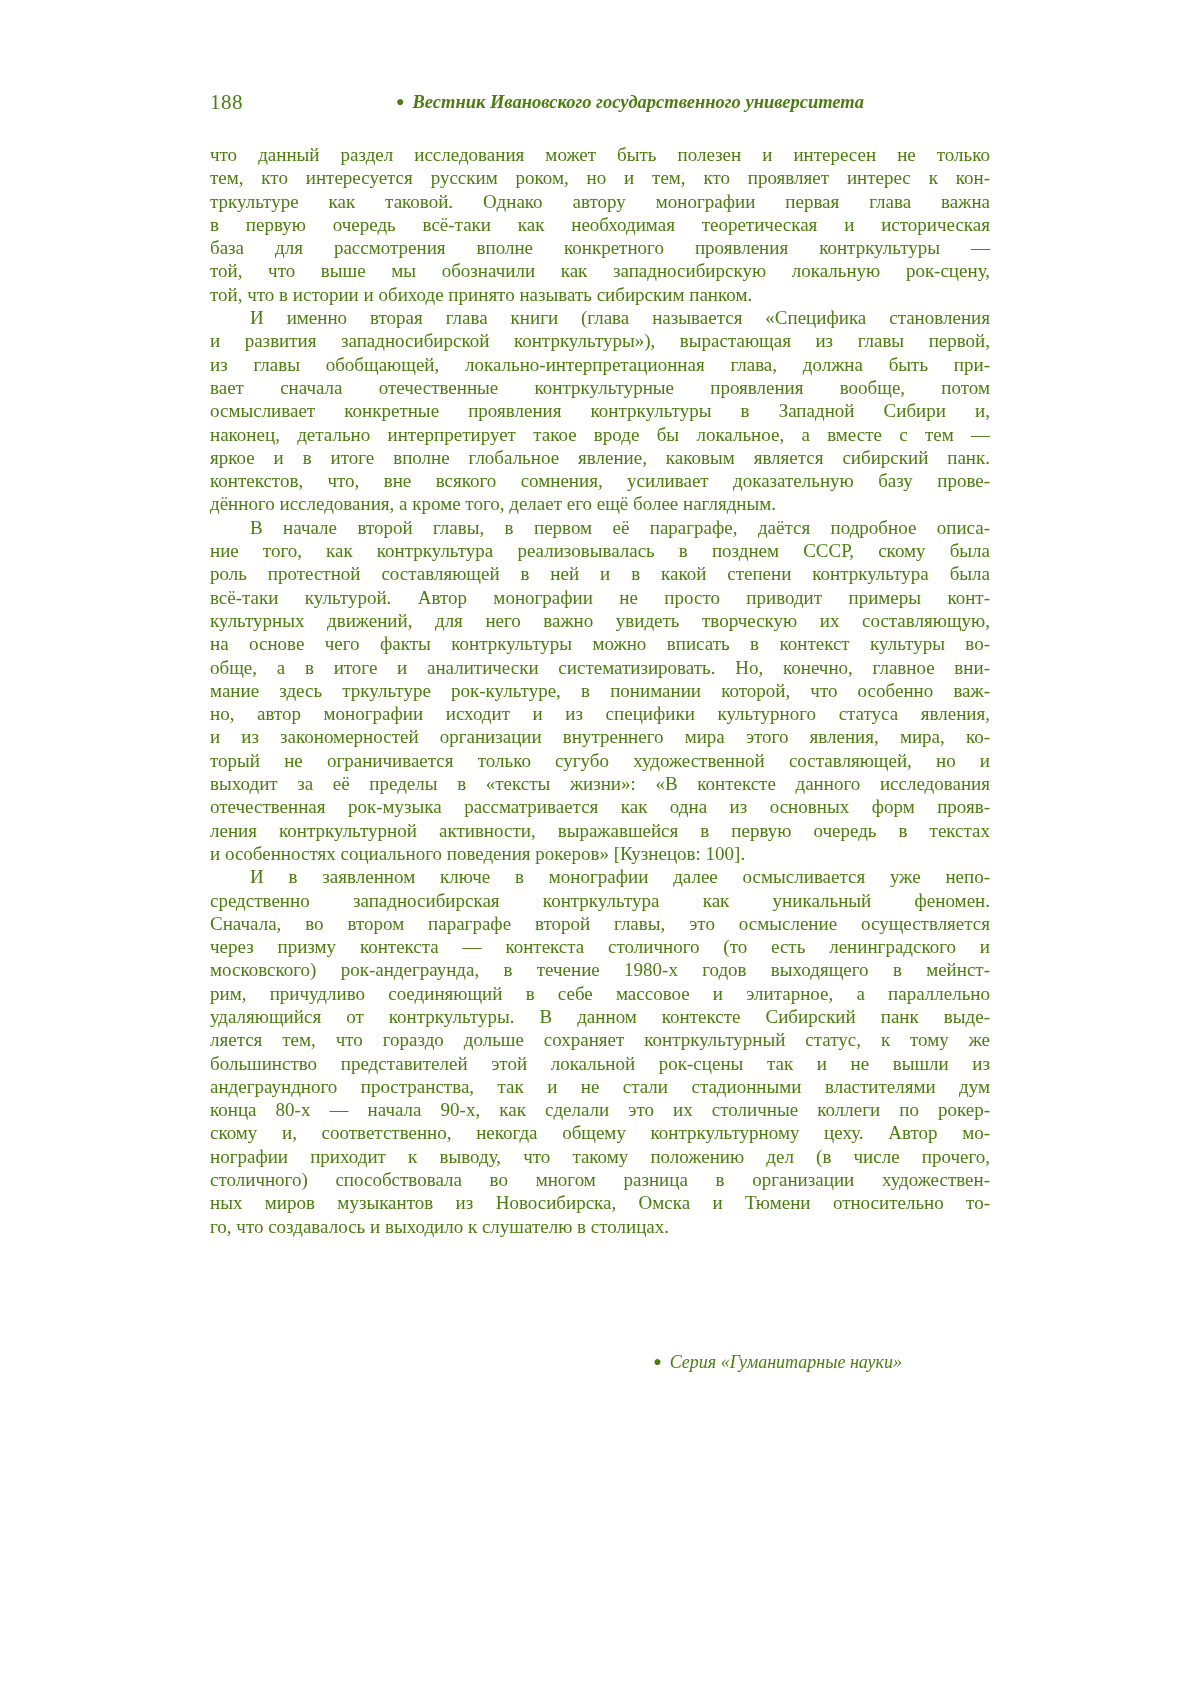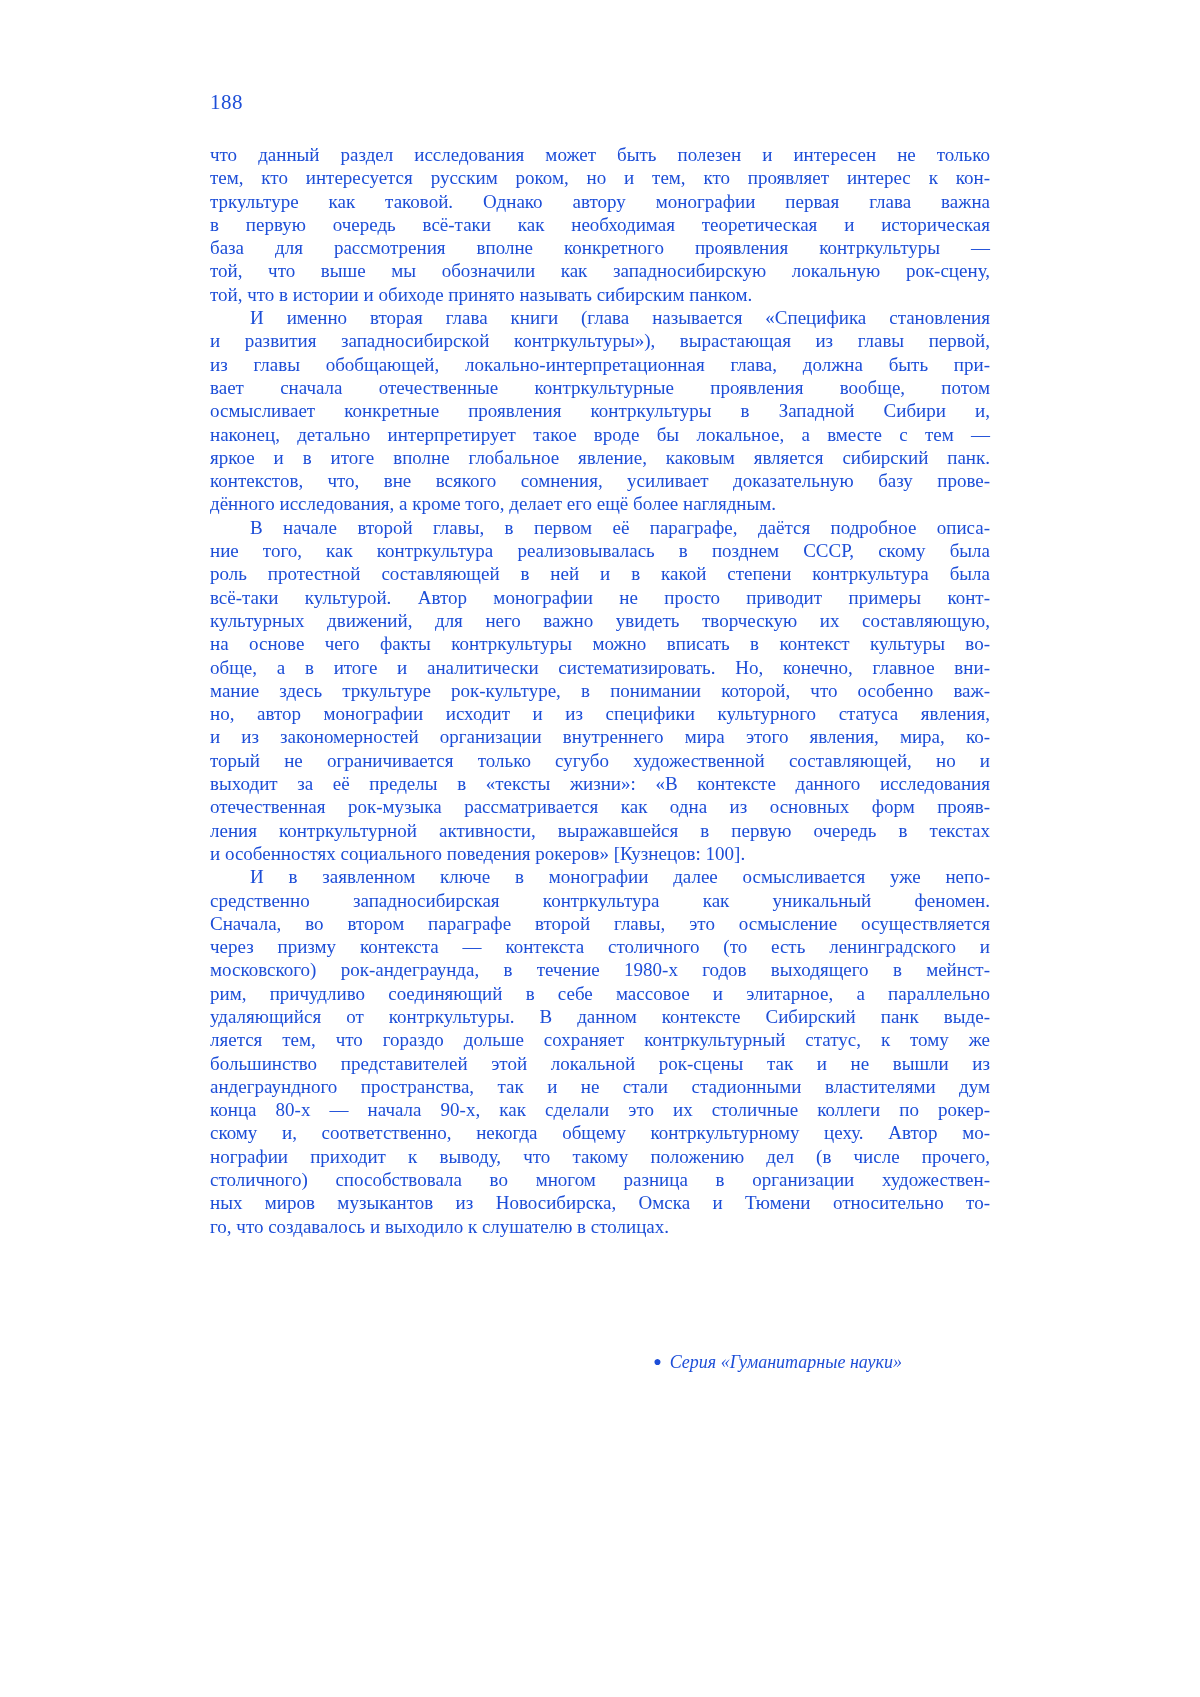--- a/index.html
+++ b/index.html
@@ -6,21 +6,21 @@
     margin: 0;
     padding: 0;
     background: #ffffff;
   }
   .page {
     position: relative;
     width: 1200px;
     height: 1697px;
     background: #ffffff;
     font-family: "Liberation Serif", serif;
-    color: #1d4ed8;
+    color: #4d7c0f;
     overflow: hidden;
   }
   .header {
     position: absolute;
     top: 90px;
     left: 210px;
     width: 780px;
     height: 28px;
   }
   .page-num {
@@ -83,20 +83,23 @@
     white-space: nowrap;
   }
 </style>
 </head>
 <body>
 
 <div class="page">
 
   <div class="header">
     <span class="page-num">188</span>
+    <span class="header-title">
+      <span class="bullet">●</span><span>Вестник Ивановского государственного университета</span>
+    </span>
   </div>
 
   <div class="body-text" id="body-text">
       <div class="paragraph">
         <div class="line">что данный раздел исследования может быть полезен и интересен не только</div>
         <div class="line">тем, кто интересуется русским роком, но и тем, кто проявляет интерес к кон-</div>
         <div class="line">тркультуре как таковой. Однако автору монографии первая глава важна</div>
         <div class="line">в первую очередь всё-таки как необходимая теоретическая и историческая</div>
         <div class="line">база для рассмотрения вполне конкретного проявления контркультуры —</div>
         <div class="line">той, что выше мы обозначили как западносибирскую локальную рок-сцену,</div>

